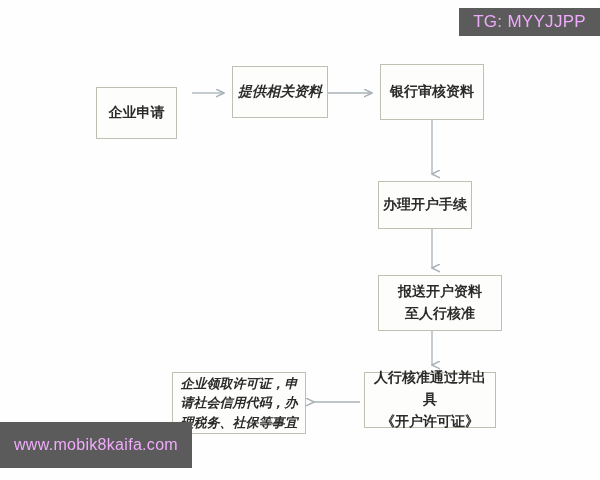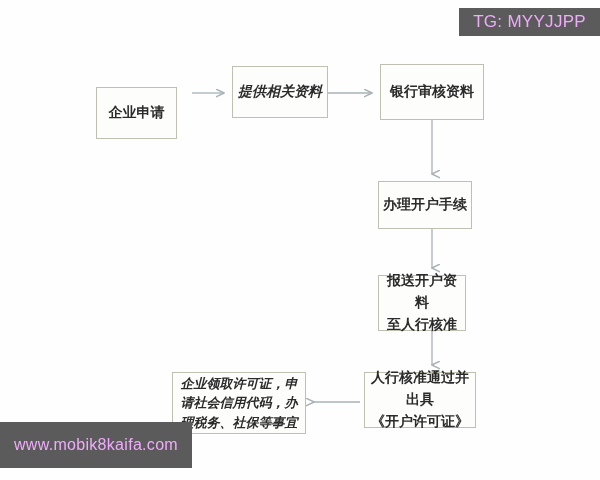--- a/index.html
+++ b/index.html
@@ -64,22 +64,22 @@
     font-weight: 600;
     font-family: "DejaVu Sans", "Liberation Sans", sans-serif;
     padding: 2px 4px;
   }
   .node .label { display: block; white-space: pre-line; }
 
   #node-apply      { left: 96px;  top: 66px;  width: 81px;  height: 52px; margin-top: 21px; }
   #node-materials  { left: 232px; top: 66px;  width: 96px;  height: 52px; font-style: italic; }
   #node-bankreview { left: 380px; top: 64px;  width: 104px; height: 56px; }
   #node-openproc   { left: 378px; top: 181px; width: 94px; height: 48px; }
-  #node-submitpboc { left: 378px; top: 275px; width: 88px; height: 56px; }
-  #node-pbocissue  { left: 364px; top: 372px; width: 112px; height: 56px; }
+  #node-submitpboc { left: 378px; top: 275px; width: 124px; height: 56px; }
+  #node-pbocissue  { left: 364px; top: 372px; width: 132px; height: 56px; }
   #node-collect    { left: 172px; top: 372px; width: 134px; height: 62px;
                      font-size: 13px; line-height: 1.5; padding: 3px 5px; font-style: italic; }
 
   
   .conn {
     position: absolute;
     left: 0;
     top: 0;
     width: 600px;
     height: 480px;

